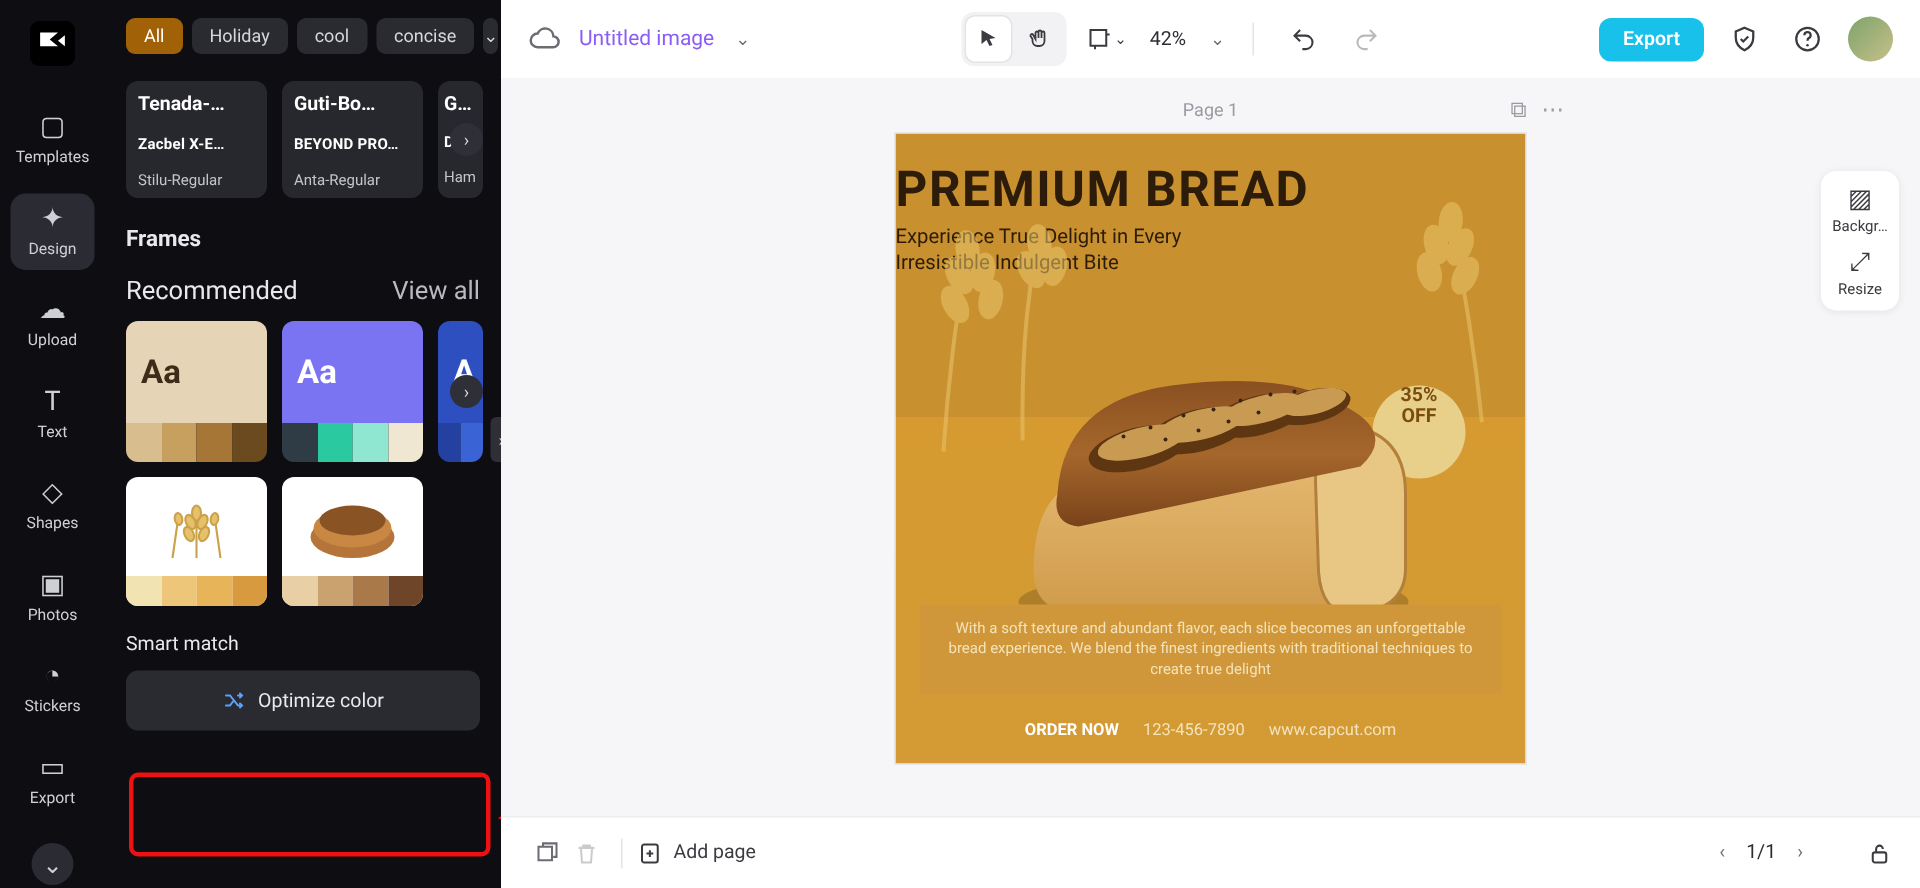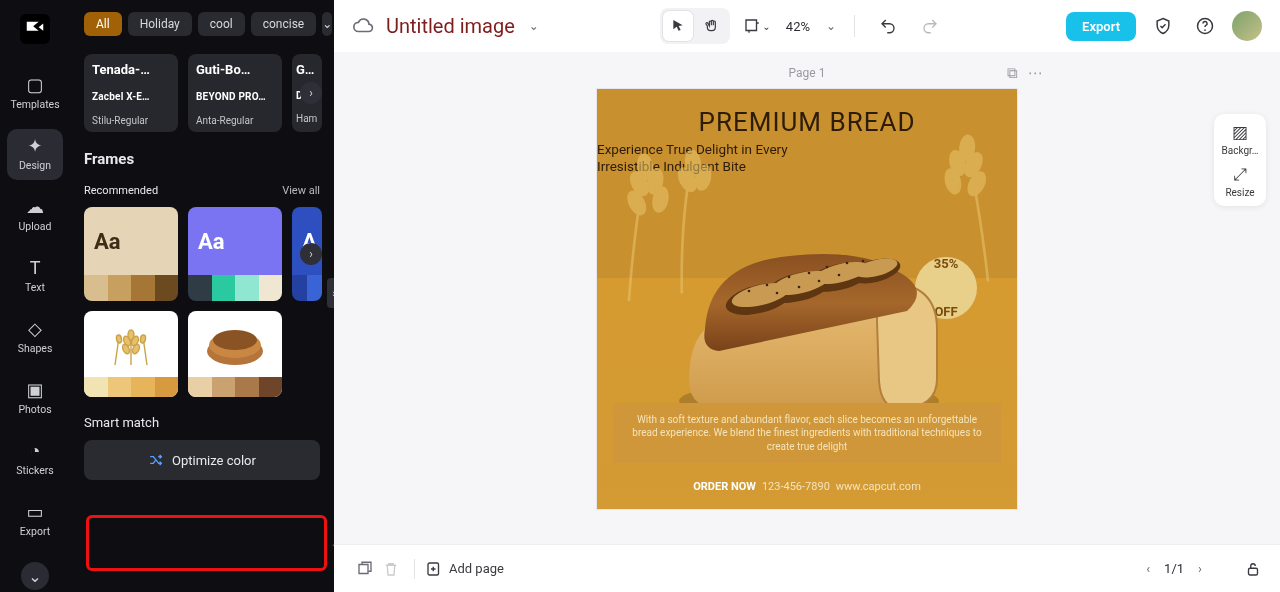--- a/index.html
+++ b/index.html
@@ -19,21 +19,21 @@
   .chip.sel{background:#a16207;color:#fff}
   .chip.dd{width:26px;padding:5px 0;text-align:center}
   .fontrow{display:flex;gap:10px;margin-top:18px;position:relative}
   .fontcard{flex:0 0 94px;height:78px;background:#27272e;border-radius:8px;padding:8px 8px 6px 8px;display:flex;flex-direction:column;justify-content:space-between}
   .fontcard .l1{font-size:13px;font-weight:700;color:#fff;white-space:nowrap;overflow:hidden;text-overflow:ellipsis}
   .fontcard .l2{font-size:10px;font-weight:700;color:#fff;white-space:nowrap;overflow:hidden;text-overflow:ellipsis;letter-spacing:.2px}
   .fontcard .l3{font-size:10px;color:#c5c5c9;white-space:nowrap;overflow:hidden;text-overflow:ellipsis}
   .fontcard.ghost{flex:0 0 30px;padding:8px 4px}
   .scrollbtn{position:absolute;right:-2px;top:50%;transform:translateY(-50%);width:22px;height:22px;border-radius:50%;background:#2f2f37;display:flex;align-items:center;justify-content:center;color:#d8d8db;font-size:12px}
   .sec-h{font-size:15px;font-weight:700;margin-top:18px}
-  .row-hd{display:flex;justify-content:space-between;align-items:flex-start;margin-top:16px;font-size:11px}
+  .row-hd{display:flex;justify-content:space-between;align-items:flex-start;margin-top:16px;font-size:17px}
   .row-hd .va{color:#b9b9bf;cursor:pointer}
   .palrow{display:flex;gap:10px;margin-top:10px;position:relative}
   .palcard{flex:0 0 94px;height:94px;border-radius:8px;overflow:hidden;display:flex;flex-direction:column}
   .palcard .top{flex:1;display:flex;align-items:center;justify-content:flex-start;padding-left:10px;font-size:22px;font-weight:700}
   .palcard .bot{height:26px;display:flex}
   .palcard .bot div{flex:1}
   .pal1 .top{background:#e6d4b7;color:#3d2c18}
   .pal2 .top{background:#7a73f2;color:#fff}
   .pal3{flex:0 0 30px}
   .pal3 .top{background:#2d4fc0;color:#fff}
@@ -46,42 +46,42 @@
   .smart{margin-top:18px;font-size:13px;color:#e9e9ec}
   .opt{margin-top:10px;height:40px;border-radius:8px;background:#2a2a31;display:flex;align-items:center;justify-content:center;gap:8px;color:#e9e9ec;font-size:13px;cursor:pointer}
   .opt svg{width:16px;height:16px}
   .annot{position:absolute;left:86px;top:515px;width:241px;height:56px;border:3px solid #e11;border-radius:6px;pointer-events:none}
   .arrow{position:absolute;left:330px;top:522px;pointer-events:none}
   .arrow svg{width:38px;height:30px}
   .edge-handle{position:absolute;left:327px;top:278px;width:14px;height:30px;background:#2f2f37;border-radius:4px;display:flex;align-items:center;justify-content:center;color:#cfcfd3;font-size:11px}
   
   .topbar{position:absolute;left:334px;top:0;right:0;height:52px;background:#fff;display:flex;align-items:center;padding:0 18px;gap:12px;color:#2d2d33}
   .topbar .cloud{width:22px;height:22px;color:#6c6c74}
-  .topbar .title{font-size:20px;color:#7f1d1d}
+  .topbar .title{font-size:14px;color:#8b5cf6}
   .topbar .dd{font-size:12px;color:#6c6c74;margin-left:2px}
   .topbar .spacer{flex:1}
   .tb-group{display:flex;align-items:center;gap:4px;background:#f2f2f4;border-radius:8px;padding:3px}
   .tb-btn{width:30px;height:30px;display:flex;align-items:center;justify-content:center;color:#3a3a40;border-radius:6px;cursor:pointer}
   .tb-btn.sel{background:#fff;box-shadow:0 0 0 1px #e3e3e7}
   .tb-plain{width:30px;height:30px;display:flex;align-items:center;justify-content:center;color:#3a3a40;cursor:pointer;border-radius:6px}
   .zoom{font-size:13px;color:#2d2d33;margin:0 2px}
   .export{background:#18c1ea;color:#fff;font-size:13px;font-weight:600;padding:7px 16px;border-radius:8px;cursor:pointer}
   .avatar{width:30px;height:30px;border-radius:50%;background:linear-gradient(135deg,#7da36b,#c7c089);}
   
   .canvas-wrap{position:absolute;left:334px;top:52px;right:0;bottom:48px;background:#f6f6f8}
   .page-label{position:absolute;left:50%;transform:translateX(-50%);top:14px;font-size:12px;color:#9a9aa2}
   .page-tools{position:absolute;left:50%;transform:translateX(200px);top:12px;display:flex;gap:10px;color:#9a9aa2;font-size:15px}
   .art{position:absolute;left:50%;top:36px;transform:translateX(-50%);width:422px;height:422px;background:linear-gradient(180deg,#c9902f 0%,#c9902f 45%,#d69a30 45%,#d39a35 100%);border:1px solid #e7e7ea;overflow:hidden}
-  .art .title{text-align:center;font-size:26px;font-weight:400;color:#2c1c09;margin-top:18px;letter-spacing:1px}
+  .art .title{text-align:left;font-size:33px;font-weight:700;color:#2c1c09;margin-top:18px;letter-spacing:1px}
   .art .sub{text-align:left;font-size:13.5px;color:#2c1c09;margin-top:4px;line-height:1.25}
-  .art .badge{position:absolute;right:40px;top:168px;width:62px;height:62px;border-radius:50%;background:#e9d08a;display:flex;flex-direction:column;align-items:center;justify-content:space-between;font-size:13px;font-weight:700;color:#7a4d0f;line-height:1.05}
+  .art .badge{position:absolute;right:40px;top:168px;width:62px;height:62px;border-radius:50%;background:#e9d08a;display:flex;flex-direction:column;align-items:center;justify-content:flex-start;font-size:13px;font-weight:700;color:#7a4d0f;line-height:1.05}
   .art .bread{position:absolute;left:52px;top:122px;width:310px;height:220px}
   .art .bottom-band{position:absolute;left:16px;right:16px;bottom:46px;background:#cf973a;padding:10px 14px;}
   .art .desc{color:#f4e3b9;font-size:10px;text-align:center;line-height:1.35}
-  .art .ctarow{position:absolute;left:0;right:0;bottom:16px;display:flex;justify-content:center;gap:6px;font-size:11px;color:#f4e3b9}
+  .art .ctarow{position:absolute;left:0;right:0;bottom:16px;display:flex;justify-content:center;gap:16px;font-size:11px;color:#f4e3b9}
   .art .ctarow .order{font-weight:700;color:#fff}
   .wheat-bg{position:absolute;opacity:.55}
   .wheat-bg.left{left:-6px;top:48px;width:160px;height:160px;transform:rotate(-8deg)}
   .wheat-bg.right{right:-6px;top:30px;width:160px;height:160px;transform:scaleX(-1) rotate(-6deg)}
   
   .rtools{position:absolute;right:14px;top:62px;width:52px;background:#fff;border-radius:10px;box-shadow:0 1px 6px rgba(0,0,0,.08);padding:8px 4px;display:flex;flex-direction:column;align-items:center;gap:8px;color:#3a3a40;font-size:10px}
   .rtools .it{display:flex;flex-direction:column;align-items:center;gap:3px;cursor:pointer}
   .rtools .ic{font-size:17px}
   
   .bbar{position:absolute;left:334px;right:0;bottom:0;height:48px;background:#fff;display:flex;align-items:center;padding:0 18px;color:#3a3a40;font-size:13px;border-top:1px solid #eee}

